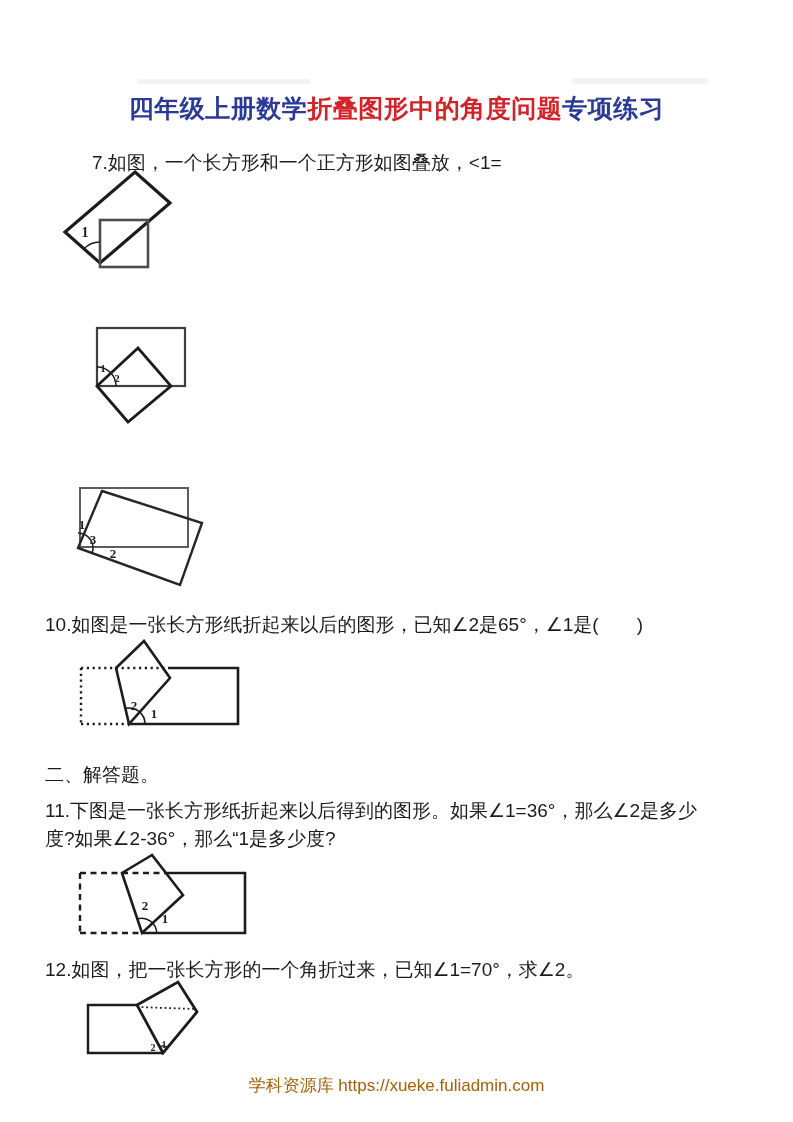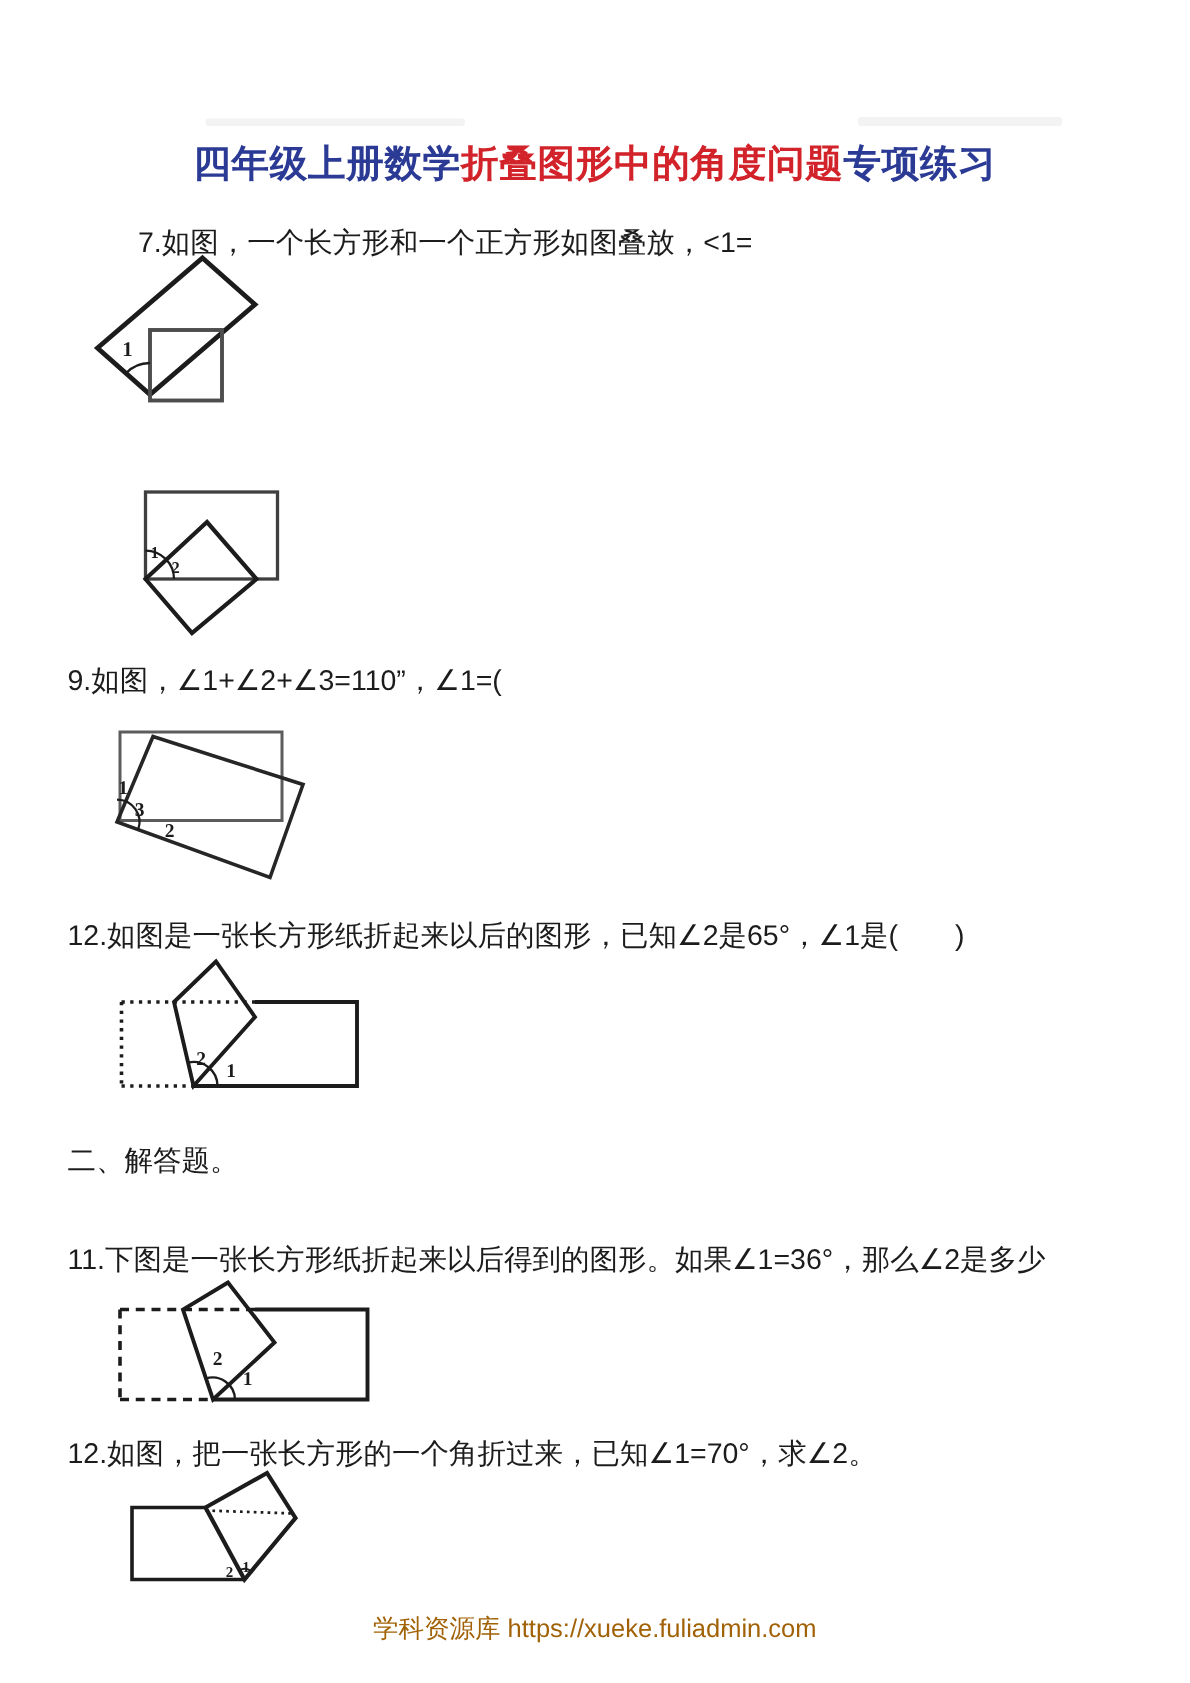--- a/index.html
+++ b/index.html
@@ -48,45 +48,44 @@
   </svg>
 
   <svg class="fig" style="left:88px;top:318px;" width="110" height="112" viewBox="0 0 110 112">
     <rect x="9" y="10" width="88" height="58" fill="none" stroke="#3f3f3f" stroke-width="2.2"></rect>
     <polygon points="9,68 50,30 83,68 40,104" fill="none" stroke="#1c1c1c" stroke-width="2.8"></polygon>
     <path d="M 9,49 A 19 19 0 0 1 28,68" fill="none" stroke="#1c1c1c" stroke-width="1.5"></path>
     <text x="15" y="54" font-size="11" text-anchor="middle">1</text>
     <text x="29" y="64" font-size="11" text-anchor="middle">2</text>
   </svg>
 
-  <p class="q" style="top:441px;">9.如图，∠1+∠2+∠3=110”，∠1=(</p>
   <svg class="fig" style="left:55px;top:480px;" width="155" height="115" viewBox="0 0 155 115">
     <rect x="25" y="8" width="108" height="59" fill="none" stroke="#5c5c5c" stroke-width="2"></rect>
     <polygon points="47,11 147,43 125,105 23,68" fill="none" stroke="#262626" stroke-width="2.4"></polygon>
     <path d="M 23,53 A 15 15 0 0 1 37.1,73.1" fill="none" stroke="#1c1c1c" stroke-width="1.5"></path>
     <text x="27" y="49" font-size="13" text-anchor="middle">1</text>
     <text x="38" y="64" font-size="13" text-anchor="middle">3</text>
     <text x="58" y="78" font-size="13" text-anchor="middle">2</text>
   </svg>
 
-  <p class="q" style="top:611px;">12.如图是一张长方形纸折起来以后的图形，已知∠2是65°，∠1是(　　)</p>
+  <p class="q" style="top:611px;">10.如图是一张长方形纸折起来以后的图形，已知∠2是65°，∠1是(　　)</p>
   <svg class="fig" style="left:75px;top:630px;" width="175" height="105" viewBox="0 0 175 105">
     <line x1="6" y1="38" x2="6" y2="94" stroke="#1c1c1c" stroke-width="2.4" stroke-dasharray="2.2,3.6"></line>
     <line x1="6" y1="38" x2="95" y2="38" stroke="#1c1c1c" stroke-width="2.4" stroke-dasharray="2.2,3.6"></line>
     <line x1="6" y1="94" x2="54" y2="94" stroke="#1c1c1c" stroke-width="2.4" stroke-dasharray="2.2,3.6"></line>
     <path d="M 95,38 L 163,38 L 163,94 L 54,94" fill="none" stroke="#1c1c1c" stroke-width="2.6"></path>
     <polygon points="69,11 41,38 54,94 95,48" fill="none" stroke="#1c1c1c" stroke-width="2.6"></polygon>
     <path d="M 50.4,78.4 A 16 16 0 0 1 70,94" fill="none" stroke="#1c1c1c" stroke-width="1.6"></path>
     <text x="59" y="80" font-size="13" text-anchor="middle">2</text>
     <text x="79" y="88" font-size="13" text-anchor="middle">1</text>
   </svg>
 
   <p class="q section" style="top:761px;">二、解答题。</p>
 
-  <p class="q" style="top:827px;"><span class="l">11.下图是一张长方形纸折起来以后得到的图形。如果∠1=36°，那么∠2是多少</span></p>
+  <p class="q" style="top:797px;"><span class="l">11.下图是一张长方形纸折起来以后得到的图形。如果∠1=36°，那么∠2是多少</span><span class="l">度?如果∠2-36°，那么“1是多少度?</span></p>
   <svg class="fig" style="left:75px;top:848px;" width="180" height="95" viewBox="0 0 180 95">
     <line x1="5" y1="25" x2="5" y2="85" stroke="#1c1c1c" stroke-width="2.4" stroke-dasharray="6,4.5"></line>
     <line x1="5" y1="25" x2="95" y2="25" stroke="#1c1c1c" stroke-width="2.4" stroke-dasharray="6,4.5"></line>
     <line x1="5" y1="85" x2="67" y2="85" stroke="#1c1c1c" stroke-width="2.4" stroke-dasharray="6,4.5"></line>
     <path d="M 95,25 L 170,25 L 170,85 L 67,85" fill="none" stroke="#1c1c1c" stroke-width="2.6"></path>
     <polygon points="77,7 47,25 67,85 108,47" fill="none" stroke="#1c1c1c" stroke-width="2.6"></polygon>
     <path d="M 61.9,71.1 A 15 15 0 0 1 81.7,85.3" fill="none" stroke="#1c1c1c" stroke-width="1.6"></path>
     <text x="70" y="62" font-size="13" text-anchor="middle">2</text>
     <text x="90" y="75" font-size="13" text-anchor="middle">1</text>
   </svg>

